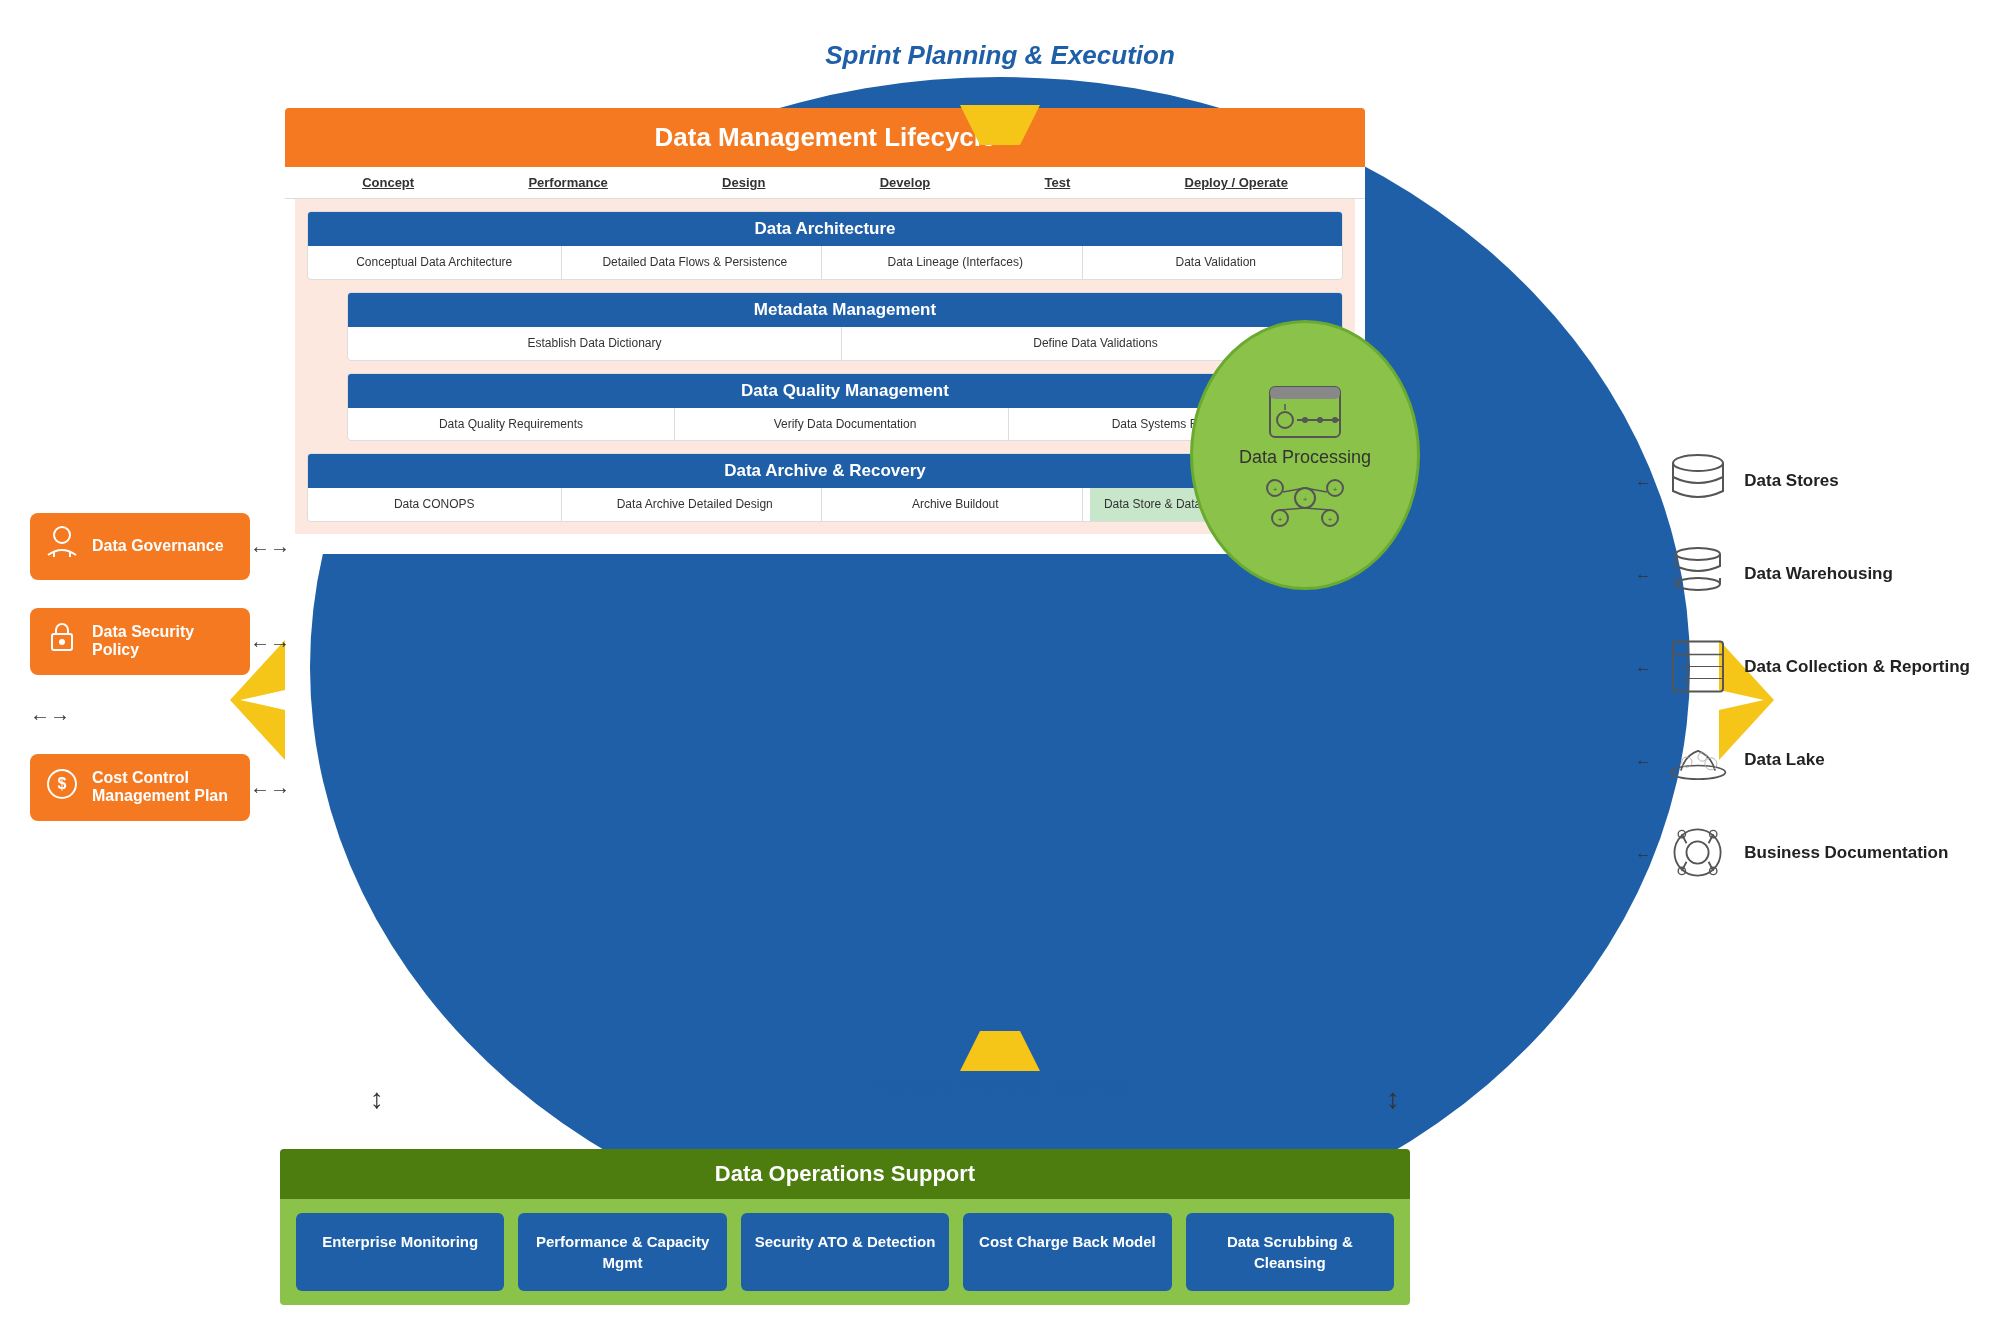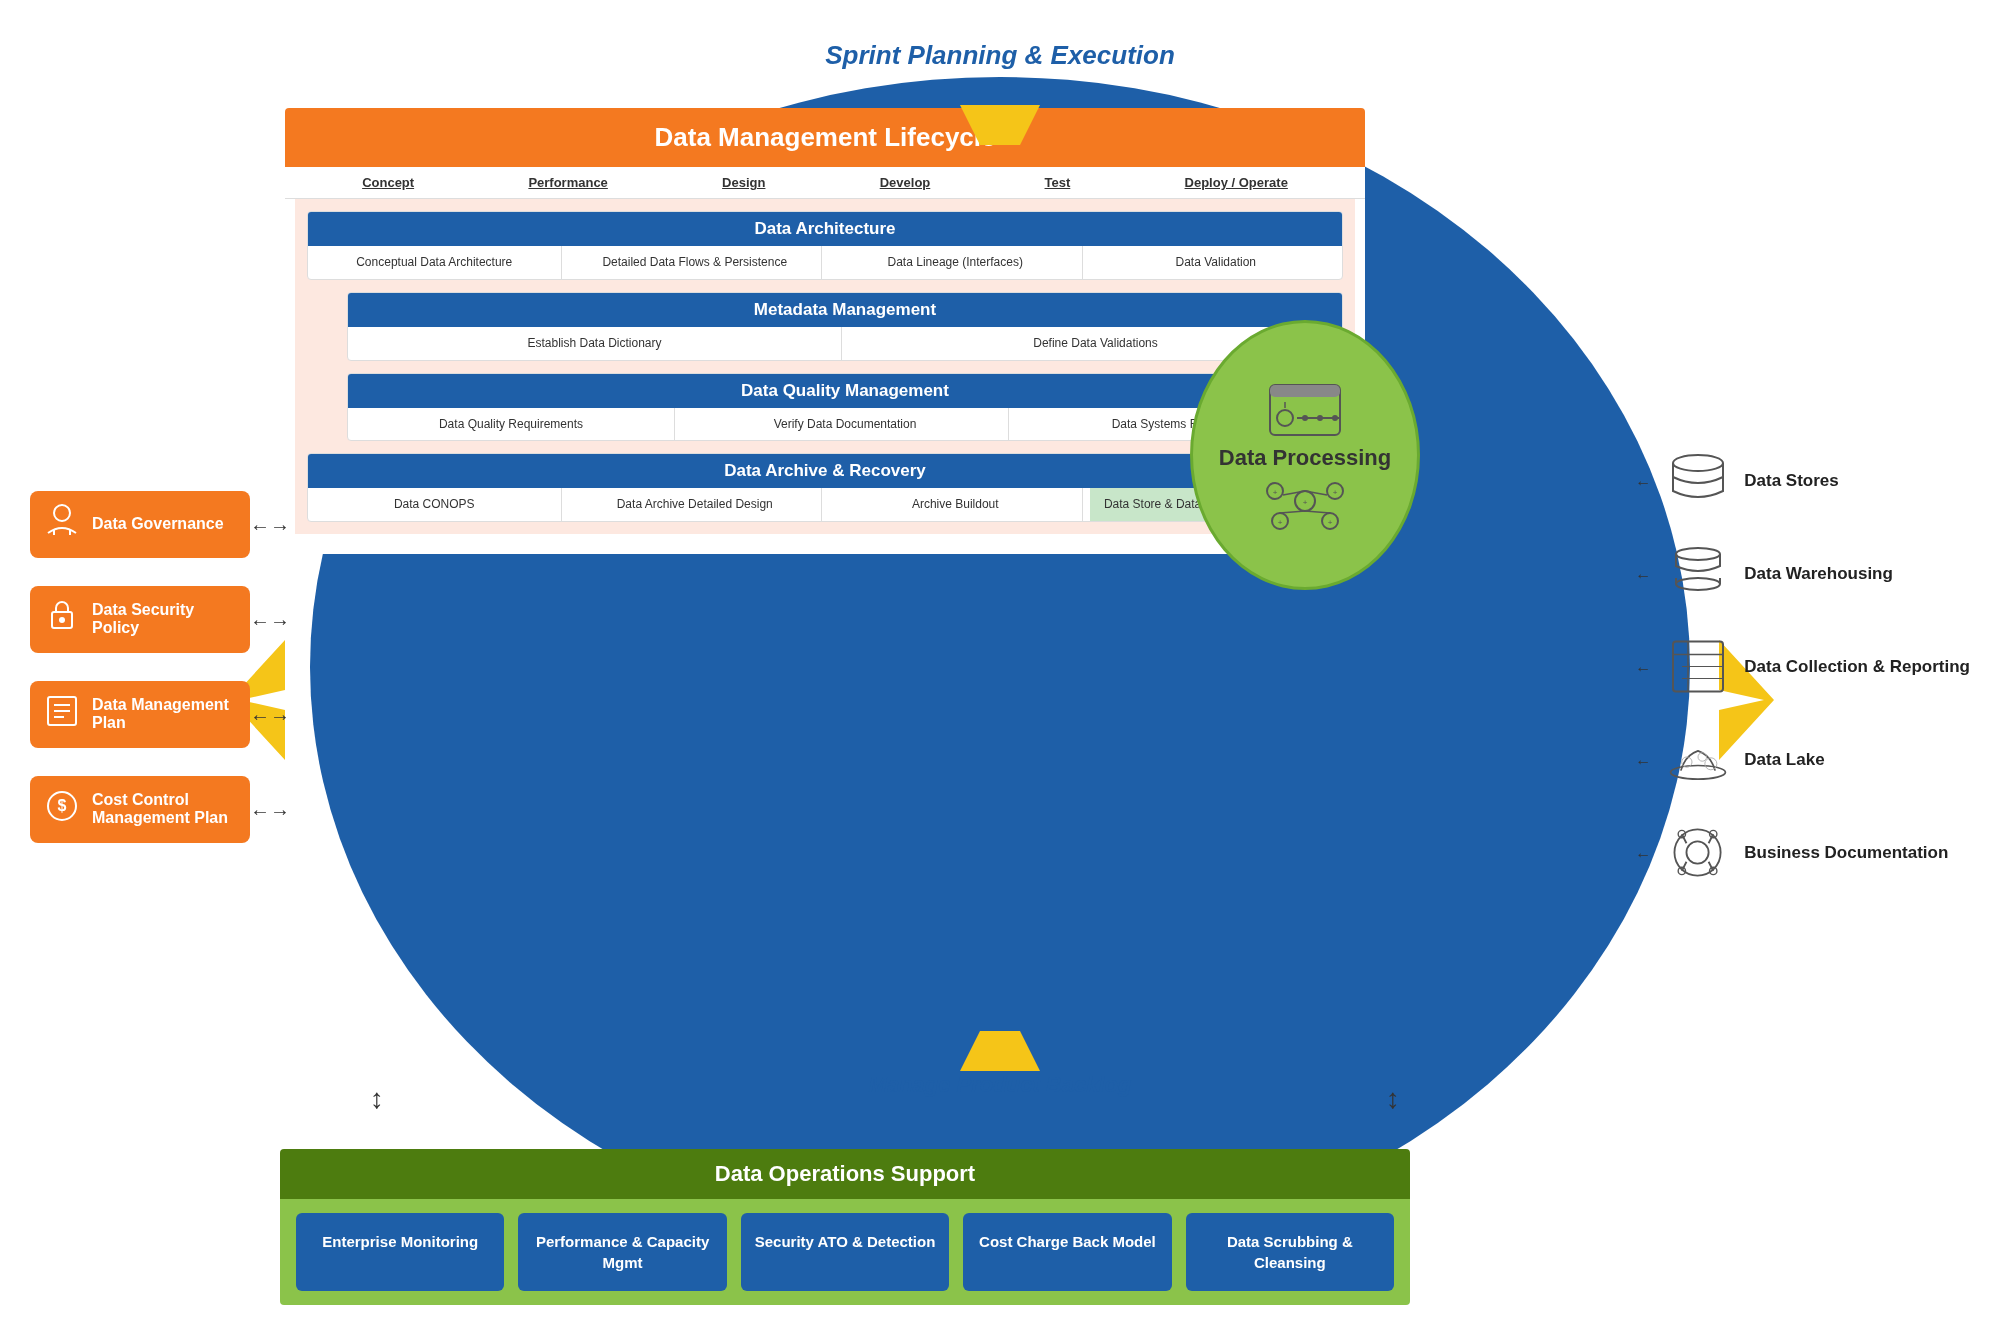--- a/index.html
+++ b/index.html
@@ -209,22 +209,22 @@
       border-radius: 50%;
       display: flex;
       flex-direction: column;
       align-items: center;
       justify-content: center;
       z-index: 6;
       border: 3px solid #6aaa30;
     }
 
     .data-processing-text {
-      font-size: 22px;
-      font-weight: bold;
+      font-size: 18px;
+      font-weight: normal;
       color: #333;
       text-align: center;
       margin-top: 5px;
     }
 
     
     .sprint-banner {
       position: absolute;
       top: 40px;
       left: 50%;
@@ -338,31 +338,20 @@
               <path d="M12 14 V10 a6 6 0 0 1 12 0 V14" fill="none" stroke="white" stroke-width="2"></path>
               <circle cx="18" cy="22" r="3" fill="white"></circle>
             </svg>
         </span>
         <span>Data Security Policy</span>
       </div>
       <div class="arrow-connector">←→</div>
     </div>
 
     <div class="left-panel-wrapper">
-      <div class="left-panel">
-        <span class="left-panel-icon">
-          <svg width="36" height="36" viewBox="0 0 36 36">
-              <rect x="4" y="4" width="28" height="28" rx="2" fill="none" stroke="white" stroke-width="2"></rect>
-              <line x1="10" y1="12" x2="26" y2="12" stroke="white" stroke-width="2"></line>
-              <line x1="10" y1="18" x2="26" y2="18" stroke="white" stroke-width="2"></line>
-              <line x1="10" y1="24" x2="20" y2="24" stroke="white" stroke-width="2"></line>
-            </svg>
-        </span>
-        <span>Data Management Plan</span>
-      </div>
       <div class="arrow-connector">←→</div>
     </div>
 
     <div class="left-panel-wrapper">
       <div class="left-panel">
         <span class="left-panel-icon">
           <svg width="36" height="36" viewBox="0 0 36 36">
               <circle cx="18" cy="18" r="14" fill="none" stroke="white" stroke-width="2"></circle>
               <text x="18" y="23" text-anchor="middle" font-size="16" fill="white">$</text>
             </svg>

